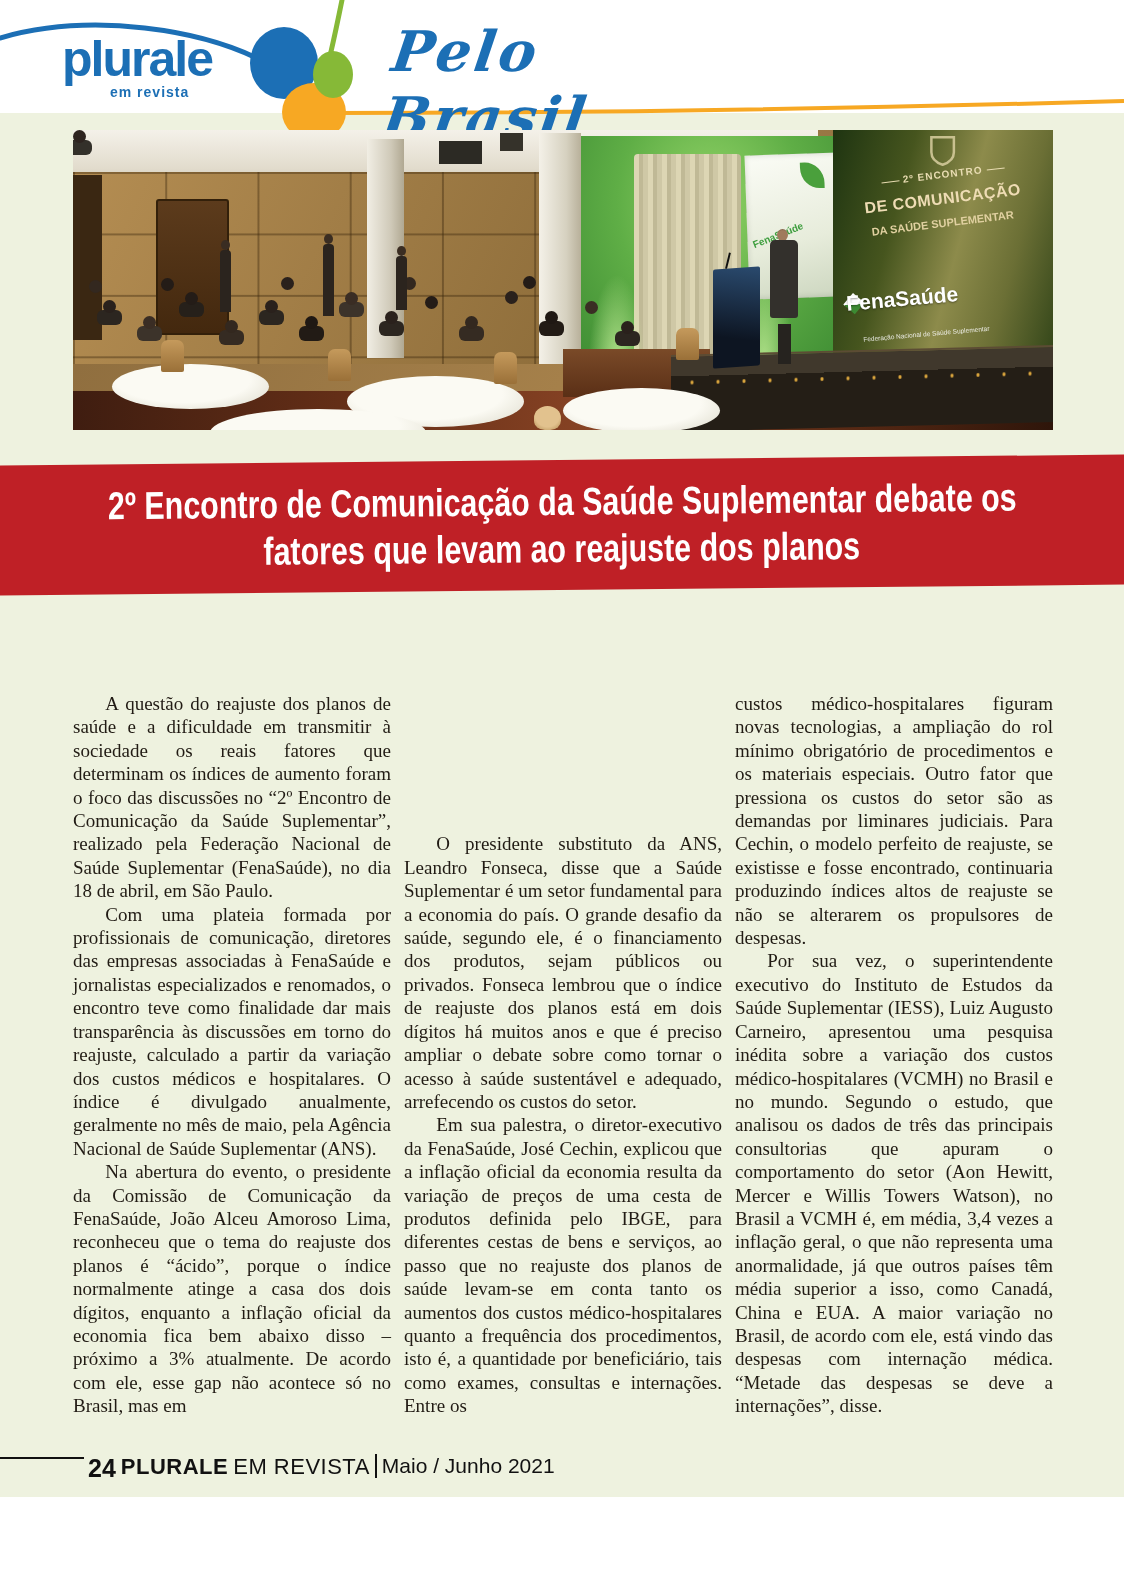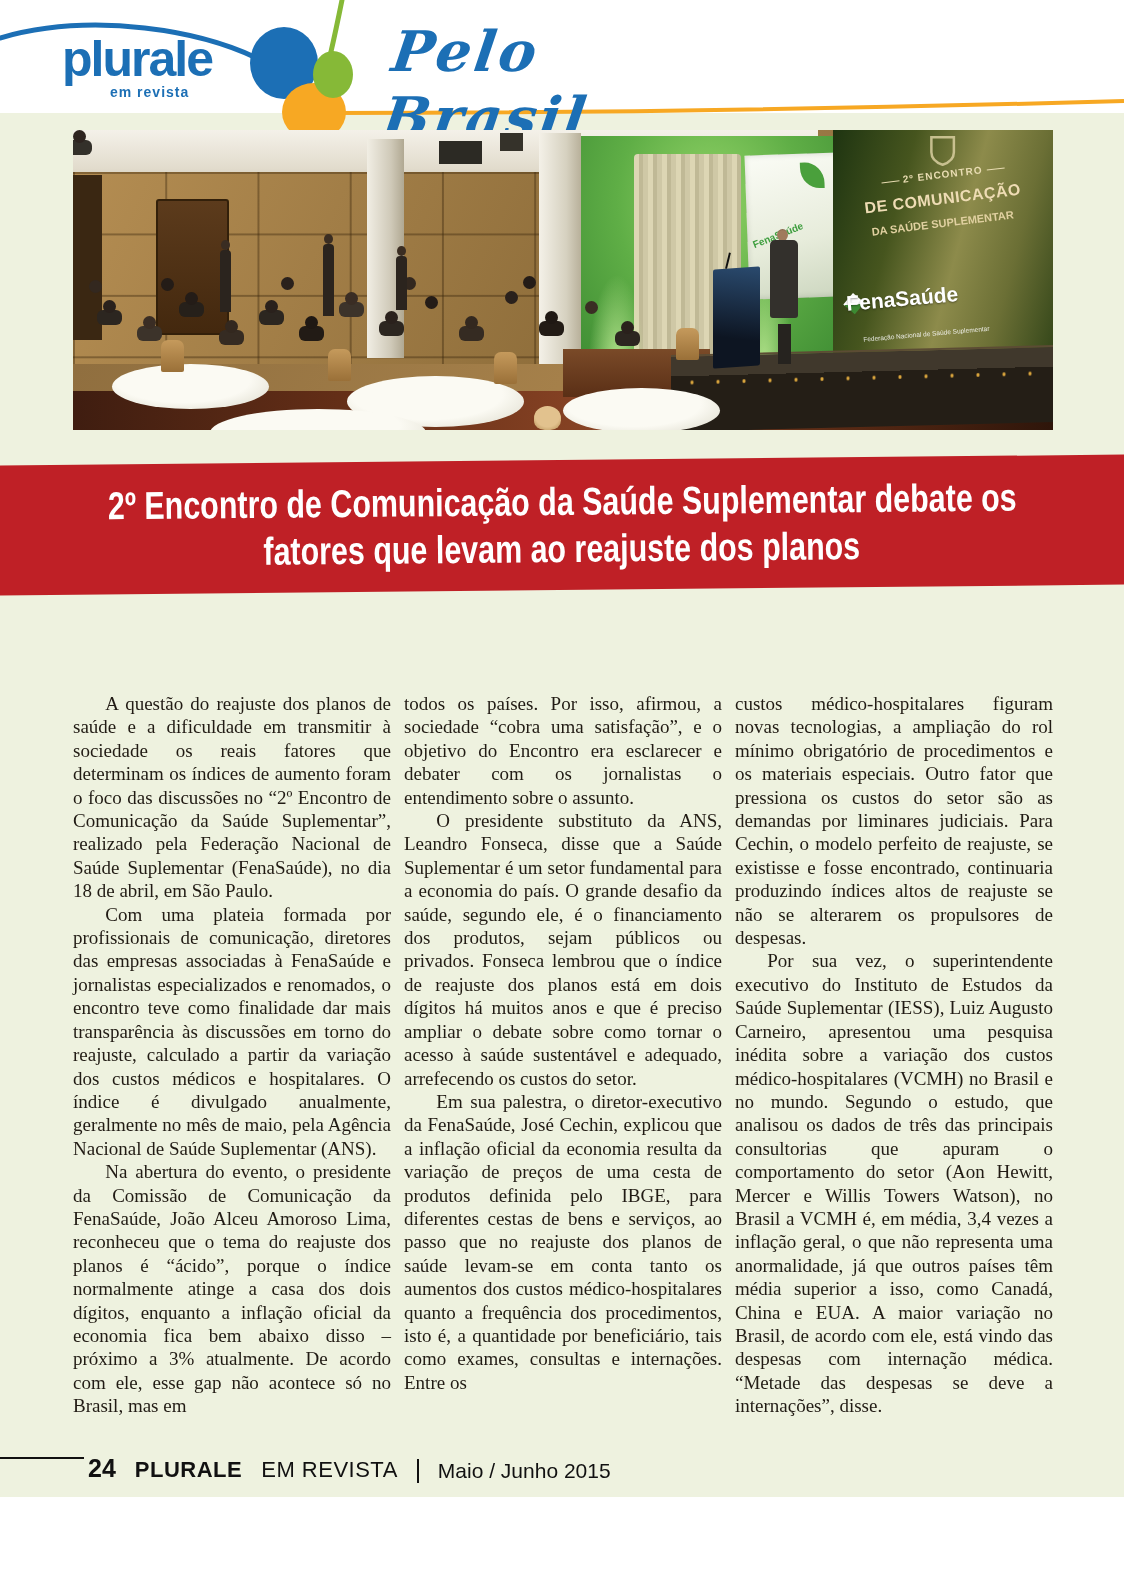--- a/index.html
+++ b/index.html
@@ -127,30 +127,30 @@
       align-items:center;gap:2px;}
   .headline-line{color:#ffffff;font-weight:bold;font-size:39px;line-height:45px;white-space:nowrap;
       transform:scaleX(0.78);transform-origin:center;}
 
   
   .subheadline{position:absolute;left:0;top:604px;width:1124px;text-align:center;color:#0c0c0c;}
   .subheadline div{font-weight:bold;font-size:28.5px;line-height:35px;white-space:nowrap;
       transform:scaleX(0.82);transform-origin:center;}
 
   
-  .article{position:absolute;left:73px;top:692px;width:980px;display:flex;gap:13px;}
+  .article{position:absolute;left:73px;top:692px;width:980px;display:flex;gap:13px;align-items:flex-end;}
   .col{flex:1 1 0;font-family:"Liberation Serif",serif;font-size:19px;line-height:23.4px;
       text-align:justify;color:#211b14;}
   .col p{margin:0;}
   .col p.indent{text-indent:1.7em;}
 
   
   .footer{position:absolute;left:0;top:1450px;width:1124px;height:40px;}
   .footer .rule{position:absolute;left:0;top:7px;width:84px;height:2px;background:#111111;}
-  .footer .row{position:absolute;left:88px;top:4px;display:flex;align-items:flex-end;gap:19px;}
+  .footer .row{position:absolute;left:88px;top:4px;display:flex;align-items:flex-start;gap:5px;}
   .pagenum{font-size:25px;font-weight:bold;color:#111111;}
   .mag-bold{font-size:22px;font-weight:bold;color:#111111;letter-spacing:.5px;}
   .mag-rest{font-size:22px;color:#111111;letter-spacing:.5px;}
   .vbar{display:inline-block;width:2px;height:24px;background:#111111;}
   .issue{font-size:21px;color:#111111;}
 </style>
 </head>
 <body>
 
 <div class="page">
@@ -233,34 +233,33 @@
   </div>
 
 
   <main class="article">
     <div class="col">
       <p class="indent">A questão do reajuste dos planos de saúde e a dificuldade em transmitir à sociedade os reais fatores que determinam os índices de aumento foram o foco das discussões no “2º Encontro de Comunicação da Saúde Suplementar”, realizado pela Federação Nacional de Saúde Suplementar (FenaSaúde), no dia 18 de abril, em São Paulo.</p>
       <p class="indent">Com uma plateia formada por profissionais de comunicação, diretores das empresas associadas à FenaSaúde e jornalistas especializados e renomados, o encontro teve como finalidade dar mais transparência às discussões em torno do reajuste, calculado a partir da variação dos custos médicos e hospitalares. O índice é divulgado anualmente, geralmente no mês de maio, pela Agência Nacional de Saúde Suplementar (ANS).</p>
       <p class="indent">Na abertura do evento, o presidente da Comissão de Comunicação da FenaSaúde, João Alceu Amoroso Lima, reconheceu que o tema do reajuste dos planos é “ácido”, porque o índice normalmente atinge a casa dos dois dígitos, enquanto a inflação oficial da economia fica bem abaixo disso – próximo a 3% atualmente. De acordo com ele, esse gap não acontece só no Brasil, mas em</p>
     </div>
     <div class="col">
-      <p>todos os países. Por isso, afirmou, a sociedade “cobra uma satisfação”, e o objetivo do Encontro era esclarecer e debater com os jornalistas o entendimento sobre o assunto.</p>
       <p class="indent">O presidente substituto da ANS, Leandro Fonseca, disse que a Saúde Suplementar é um setor fundamental para a economia do país. O grande desafio da saúde, segundo ele, é o financiamento dos produtos, sejam públicos ou privados. Fonseca lembrou que o índice de reajuste dos planos está em dois dígitos há muitos anos e que é preciso ampliar o debate sobre como tornar o acesso à saúde sustentável e adequado, arrefecendo os custos do setor.</p>
       <p class="indent">Em sua palestra, o diretor-executivo da FenaSaúde, José Cechin, explicou que a inflação oficial da economia resulta da variação de preços de uma cesta de produtos definida pelo IBGE, para diferentes cestas de bens e serviços, ao passo que no reajuste dos planos de saúde levam-se em conta tanto os aumentos dos custos médico-hospitalares quanto a frequência dos procedimentos, isto é, a quantidade por beneficiário, tais como exames, consultas e internações. Entre os</p>
     </div>
     <div class="col">
       <p>custos médico-hospitalares figuram novas tecnologias, a ampliação do rol mínimo obrigatório de procedimentos e os materiais especiais. Outro fator que pressiona os custos do setor são as demandas por liminares judiciais. Para Cechin, o modelo perfeito de reajuste, se existisse e fosse encontrado, continuaria produzindo índices altos de reajuste se não se alterarem os propulsores de despesas.</p>
       <p class="indent">Por sua vez, o superintendente executivo do Instituto de Estudos da Saúde Suplementar (IESS), Luiz Augusto Carneiro, apresentou uma pesquisa inédita sobre a variação dos custos médico-hospitalares (VCMH) no Brasil e no mundo. Segundo o estudo, que analisou os dados de três das principais consultorias que apuram o comportamento do setor (Aon Hewitt, Mercer e Willis Towers Watson), no Brasil a VCMH é, em média, 3,4 vezes a inflação geral, o que não representa uma anormalidade, já que outros países têm média superior a isso, como Canadá, China e EUA. A maior variação no Brasil, de acordo com ele, está vindo das despesas com internação médica. “Metade das despesas se deve a internações”, disse.</p>
     </div>
   </main>
 
   <footer class="footer">
     <span class="rule"></span>
     <span class="row">
       <span class="pagenum">24</span>
       <span class="mag-bold">PLURALE</span>
       <span class="mag-rest">EM REVISTA</span>
       <span class="vbar"></span>
-      <span class="issue">Maio / Junho 2015</span>
+      <span class="issue">Maio / Junho 2021</span>
     </span>
   </footer>
 
 </div>
 
 </body></html>

